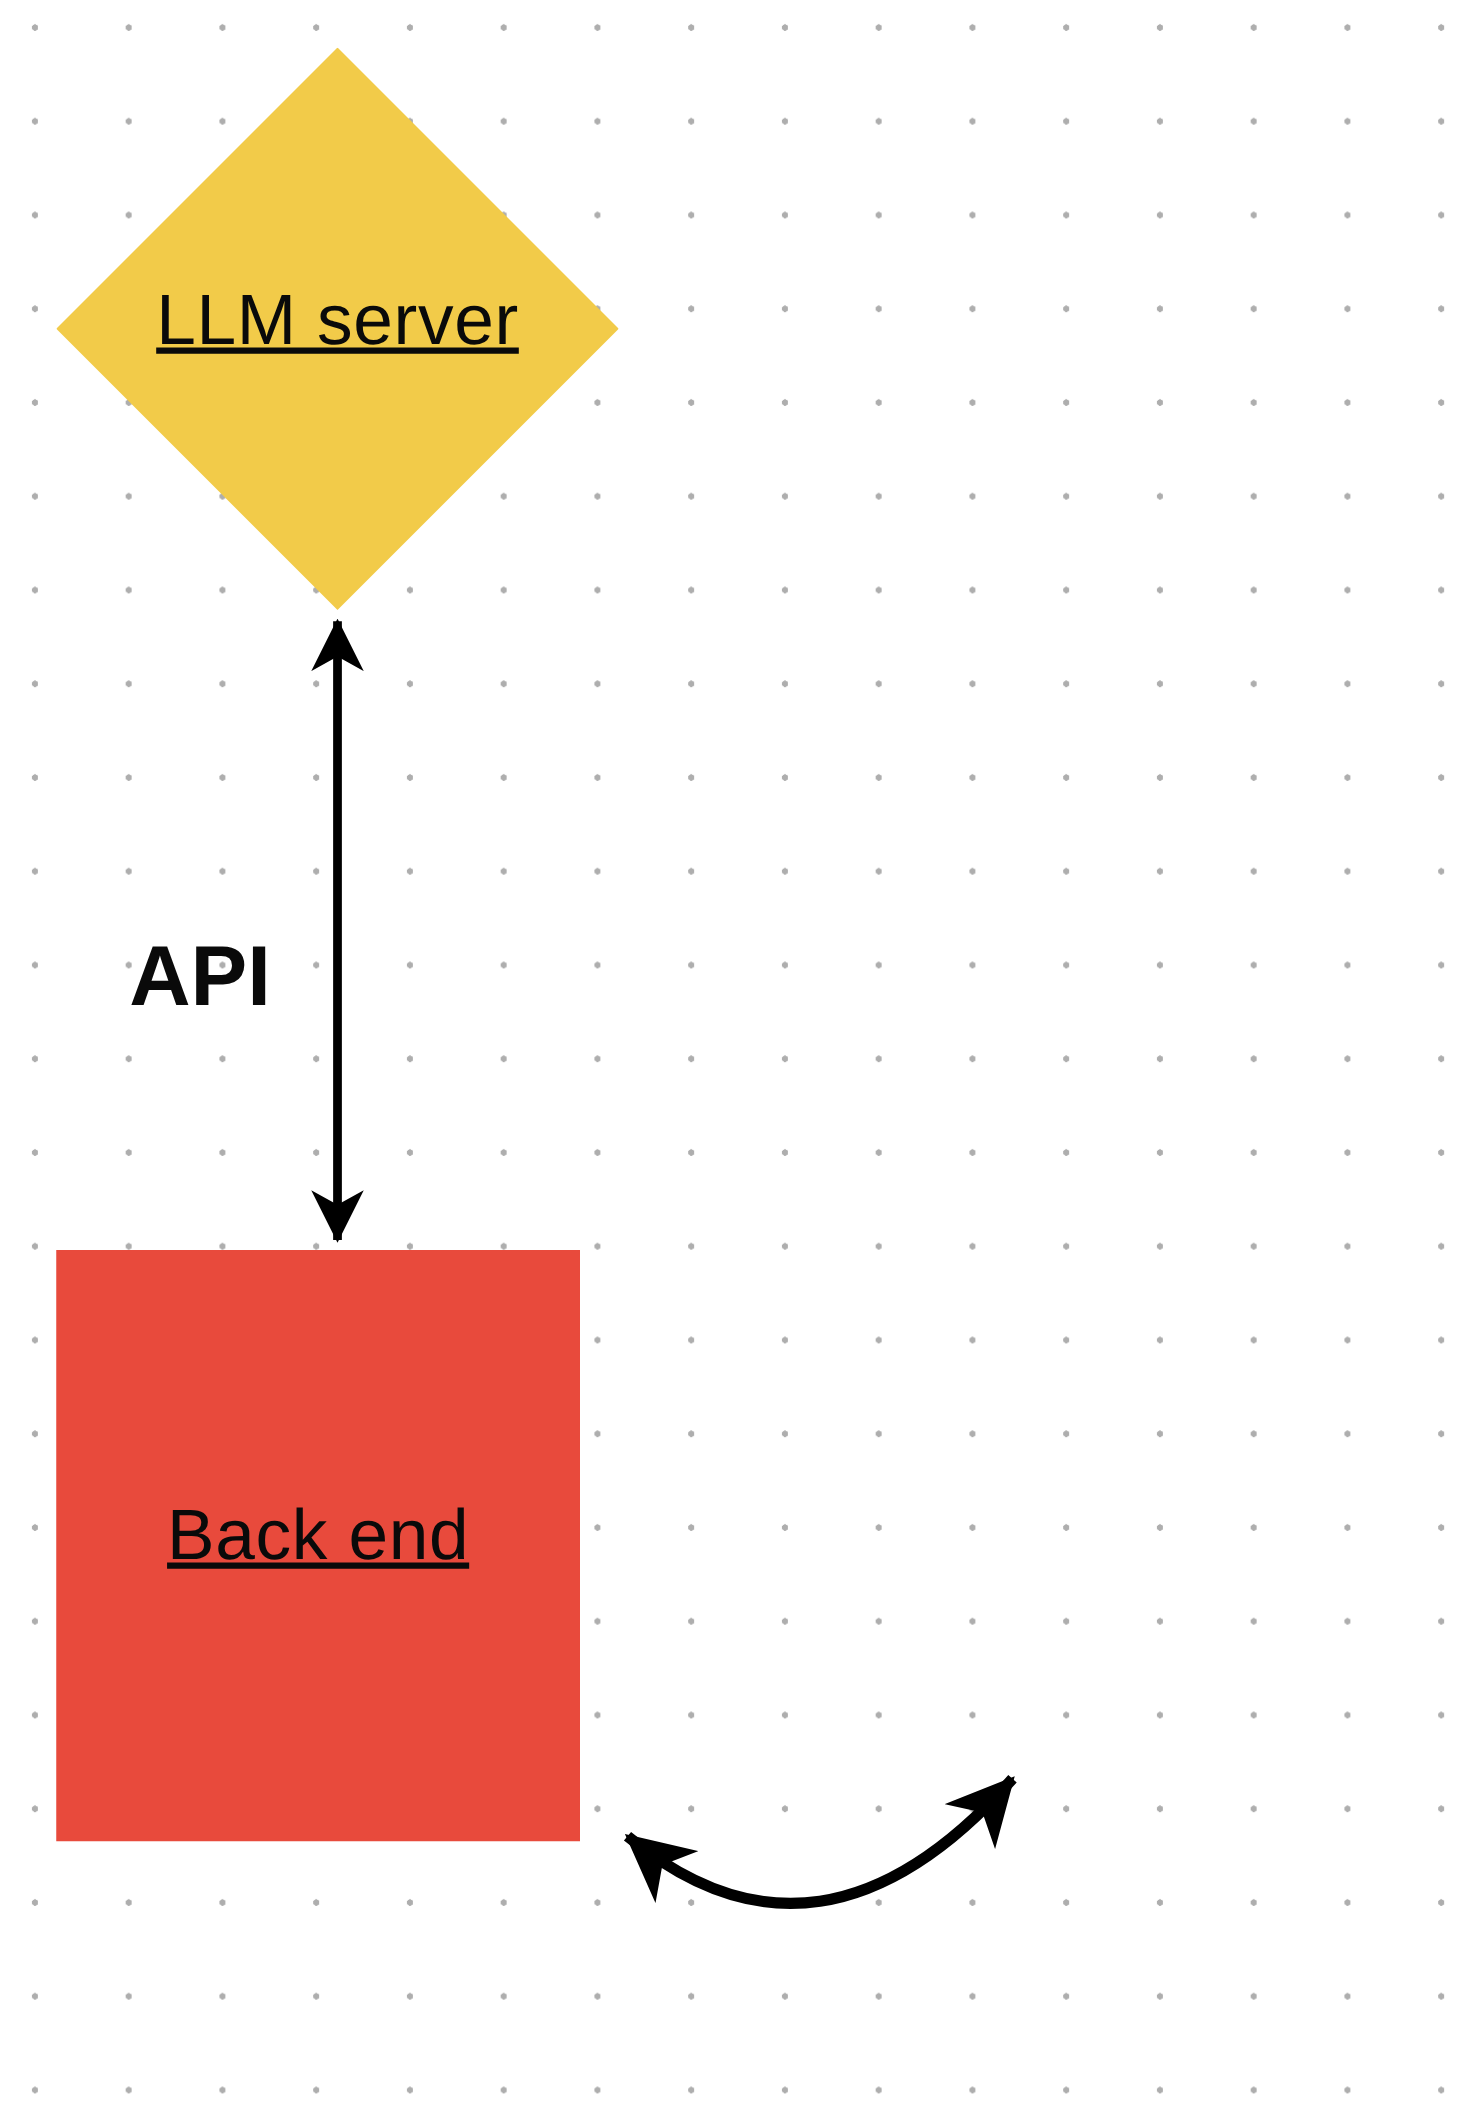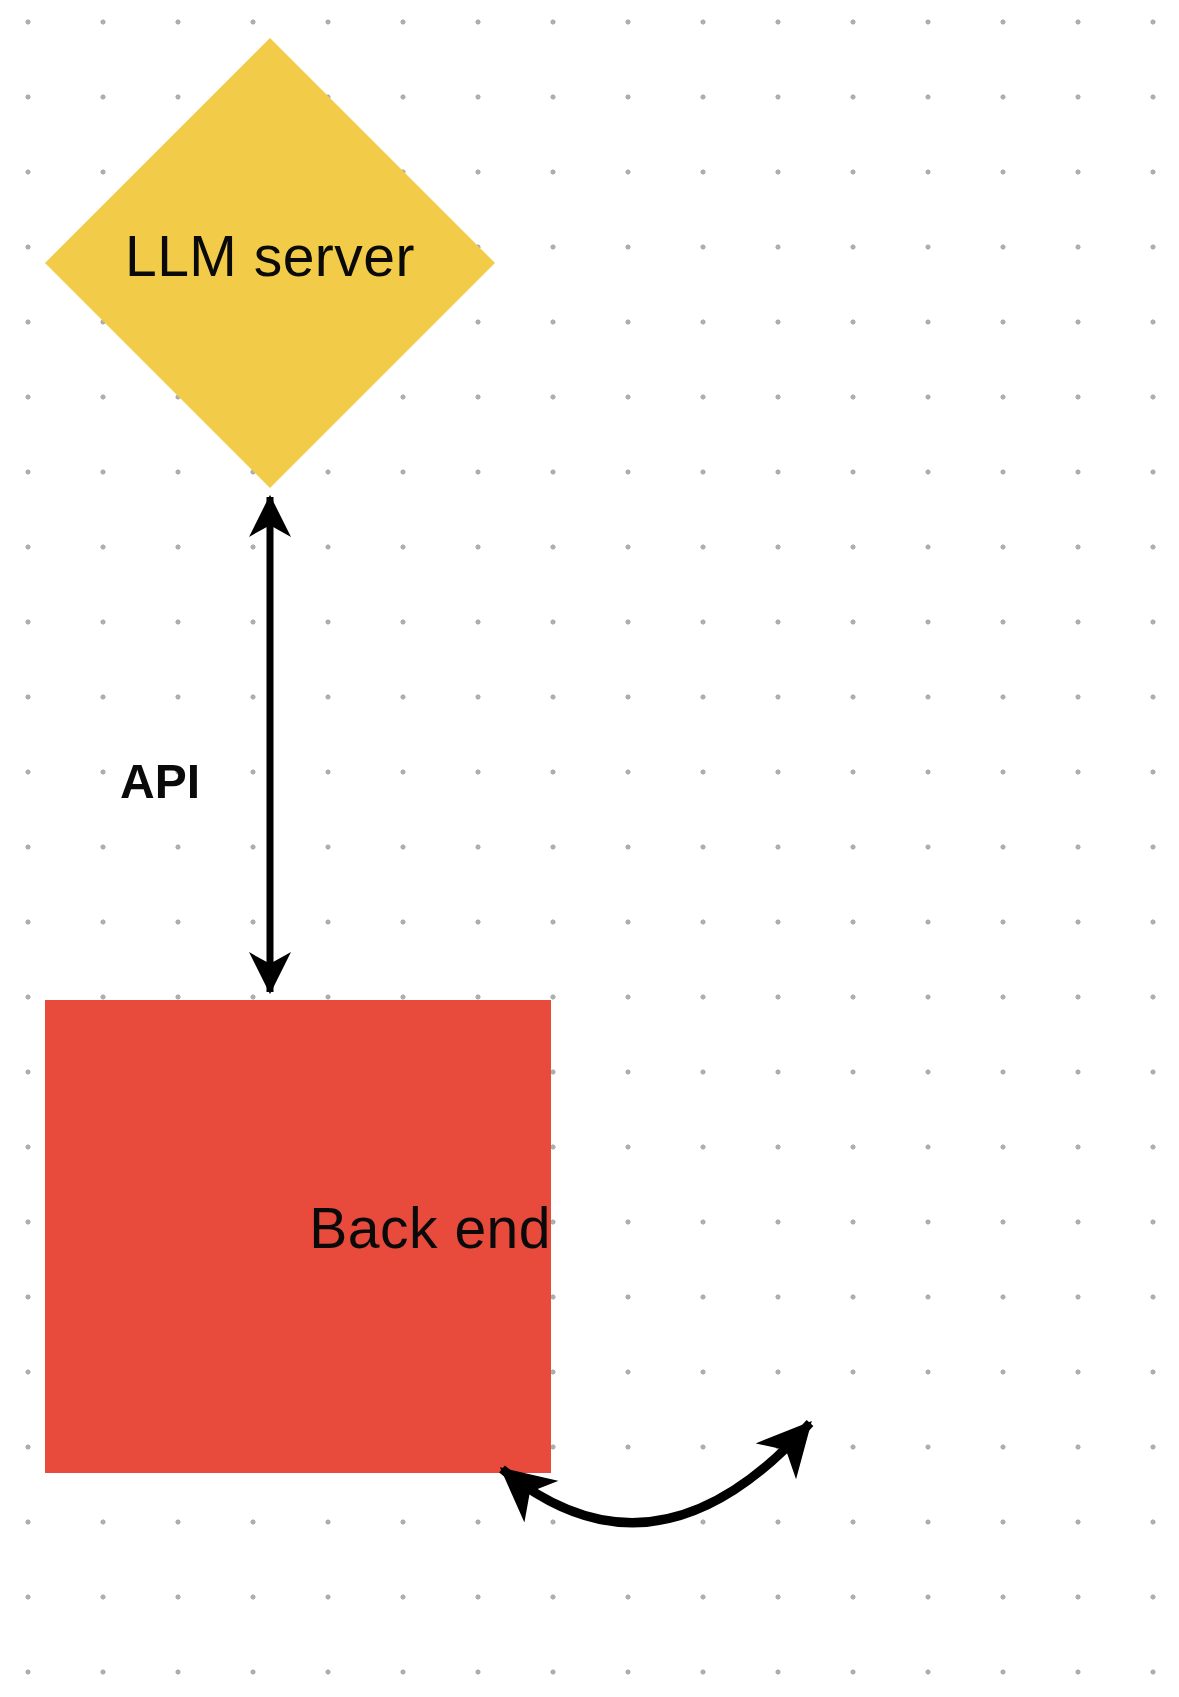--- a/index.html
+++ b/index.html
@@ -18,48 +18,49 @@
     display: flex;
     align-items: center;
     justify-content: center;
   }
   .node-label {
     font-size: 57px;
     font-weight: 400;
     color: #0a0a0a;
     letter-spacing: 0.5px;
     white-space: nowrap;
+    text-decoration: underline;
   }
   .diamond {
     left: 45px; top: 38px;
     width: 450px; height: 450px;
     clip-path: polygon(50% 0%, 100% 50%, 50% 100%, 0% 50%);
   }
   .diamond .node-label { margin-top: -14px; }
   .square {
     left: 45px; top: 1000px;
-    width: 506px; height: 473px; justify-content: flex-end;
+    width: 419px; height: 473px;
   }
   .square .node-label { margin-top: -18px; }
   .circle {
     left: 713px; top: 999px;
     width: 434px; height: 434px;
     border-radius: 50%;
   }
   .edges-layer {
     position: absolute;
     left: 0; top: 0;
     width: 1179px; height: 1697px;
     pointer-events: none;
   }
   .edges-layer path { pointer-events: stroke; }
   .edge-label {
     position: absolute;
     transform: translate(-50%, -50%);
-    font-size: 48px;
+    font-size: 68px;
     font-weight: 700;
     color: #0a0a0a;
     white-space: nowrap;
   }
   .edge-label.api { left: 160px; top: 781px; }
   .edge-label.webrtc { left: 657px; top: 1602px; }
 </style>
 </head>
 <body>
 

